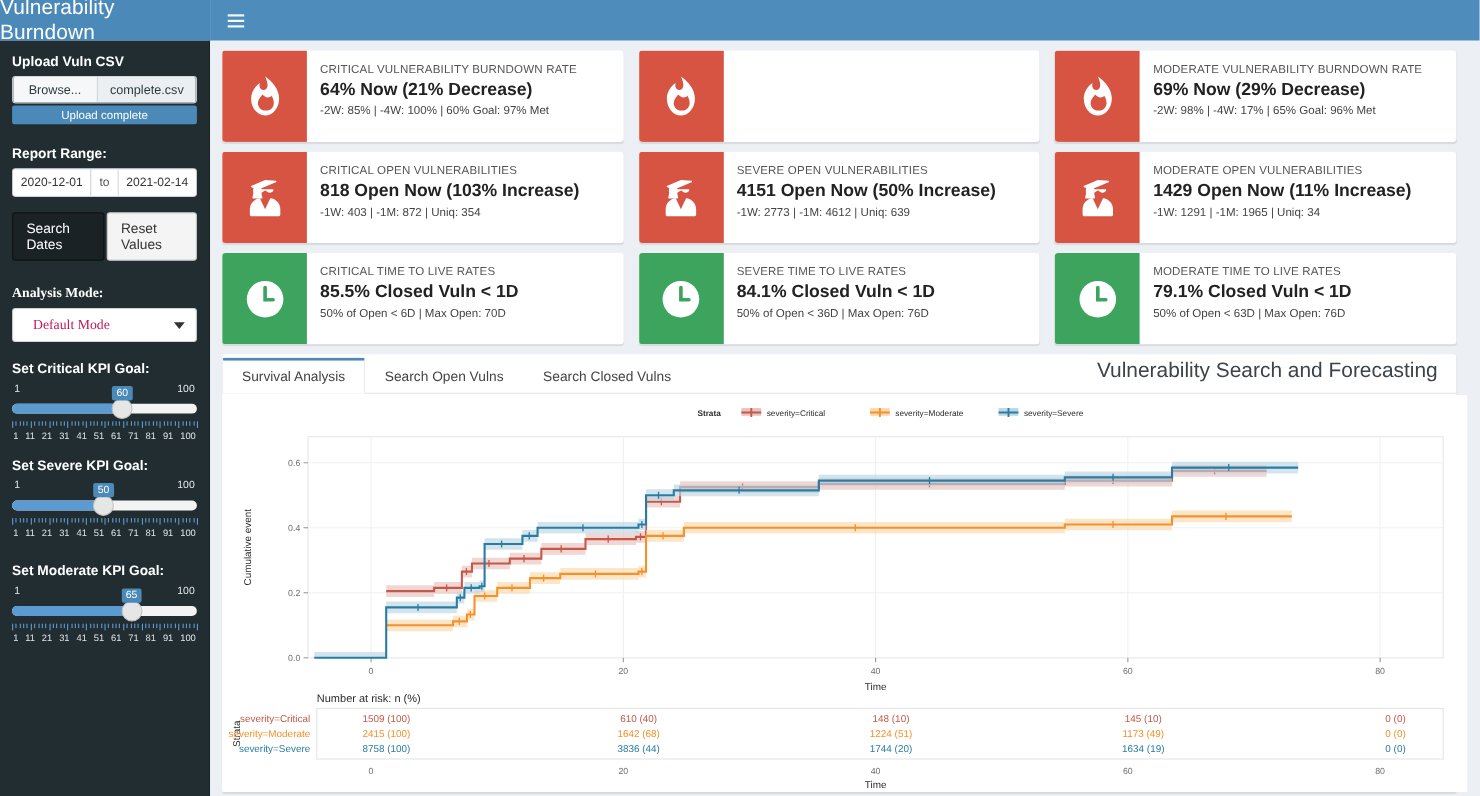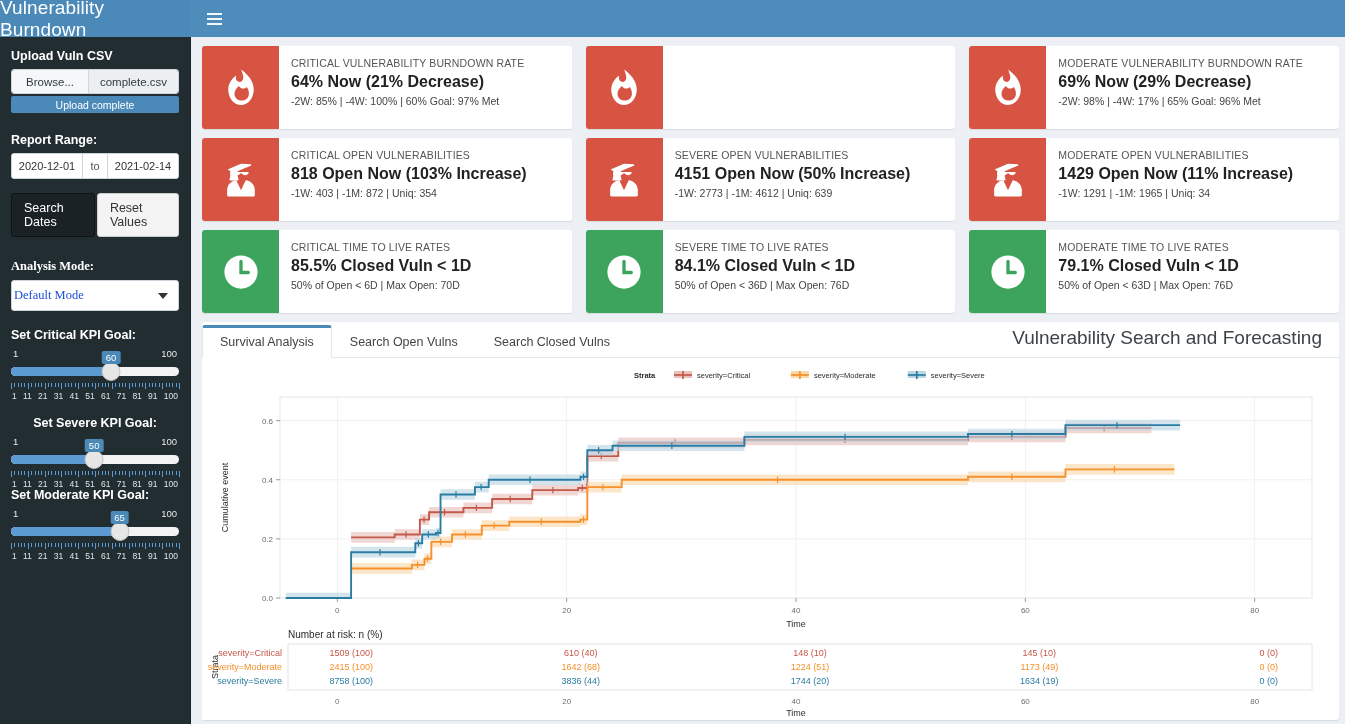--- a/index.html
+++ b/index.html
@@ -55,22 +55,22 @@
               font-size: 11px; color: #555; background: #fff;
               border-left: 1px solid #ccd3da; border-right: 1px solid #ccd3da; }
 
   .btn-row { display: flex; gap: 2px; margin-top: 14px; }
   .btn-dark { background: #1b2225; color: #fff; font-size: 12.5px; padding: 7px 12px;
               border: 1px solid #0e1315; border-radius: 3px; cursor: pointer; }
   .btn-light { background: #f4f4f4; color: #333; font-size: 12.5px; padding: 7px 12px;
                border: 1px solid #ccc; border-radius: 3px; cursor: pointer; }
 
   .select-box { position: relative; height: 31px; background: #fff; border: 1px solid #ccd3da;
-                border-radius: 3px; display: flex; align-items: center; padding: 0 2px;
-                font-size: 12.5px; color: #1d4ed8; cursor: pointer; }
+                border-radius: 3px; display: flex; align-items: center; padding: 0 18px;
+                font-size: 12.5px; color: #be185d; cursor: pointer; }
   .caret { position: absolute; right: 10px; width: 0; height: 0;
            border-left: 5px solid transparent; border-right: 5px solid transparent;
            border-top: 6px solid #333; }
 
   
   .slider-wrap { margin-top: 2px; position: relative; height: 52px; }
   .sl-minmax { display: flex; justify-content: space-between; font-size: 9.5px;
                color: #e4e8ea; padding: 0 2px; height: 12px; }
   .sl-track { position: relative; height: 9px; border-radius: 5px; background: #f3f3f3;
               margin-top: 7px; }
@@ -82,21 +82,21 @@
   .sl-bubble { position: absolute; top: -16px; transform: translateX(-50%);
                background: #4a89b8; color: #fff; font-size: 9.5px; padding: 1px 4px;
                border-radius: 2px; }
   .sl-ticks { position: absolute; top: 16px; left: 0; right: 0; height: 6px; }
   .sl-ticks i { position: absolute; top: 0; width: 1px; background: #5b9bd1; }
   .sl-nums { display: flex; justify-content: space-between; font-size: 8.5px;
              color: #dfe4e7; padding: 0 1px; position: absolute; top: 24px; left: 0; right: 0; }
 
   
   #main { position: absolute; top: 37px; left: 191px; width: 1154px; height: 687px;
-          background: #eceff4; padding: 9px 6px 0 11px; overflow: hidden; }
+          background: #eceff4; padding: 9px 21px 0 11px; overflow: hidden; }
   #cards { display: flex; flex-direction: column; gap: 9px; }
   .card-row { display: flex; gap: 14px; }
   .card { flex: 1; display: flex; background: #fff; border-radius: 3px;
           box-shadow: 0 1px 1px rgba(0,0,0,.09); overflow: hidden; height: 83px; }
   .card-icon { width: 77px; display: flex; align-items: center; justify-content: center;
                flex-shrink: 0; }
   .card-icon.red { background: #d75442; }
   .card-icon.green { background: #3da45d; }
   .card-body { flex: 1; padding: 10px 0 0 12px; min-width: 0; }
   .card-title { font-size: 10.5px; color: #555; letter-spacing: .15px;
@@ -244,21 +244,21 @@
               <span>51</span>
               <span>61</span>
               <span>71</span>
               <span>81</span>
               <span>91</span>
               <span>100</span>
             </div>
         </div>
       </div>
     </div>
-    <div class="side-block" style="margin-bottom:0;text-align:center;">
+    <div class="side-block" style="margin-bottom:24px;">
       <div class="side-label">Set Severe KPI Goal:</div>
       <div class="slider-wrap">
         <div class="sl-minmax">
           <span>1</span>
           <span>100</span>
         </div>
         <div class="sl-track">
           <div class="sl-fill" style="width:49.494949494949495%"></div>
           <div class="sl-ticks">
               <i style="left:0%;height:6px"></i>

